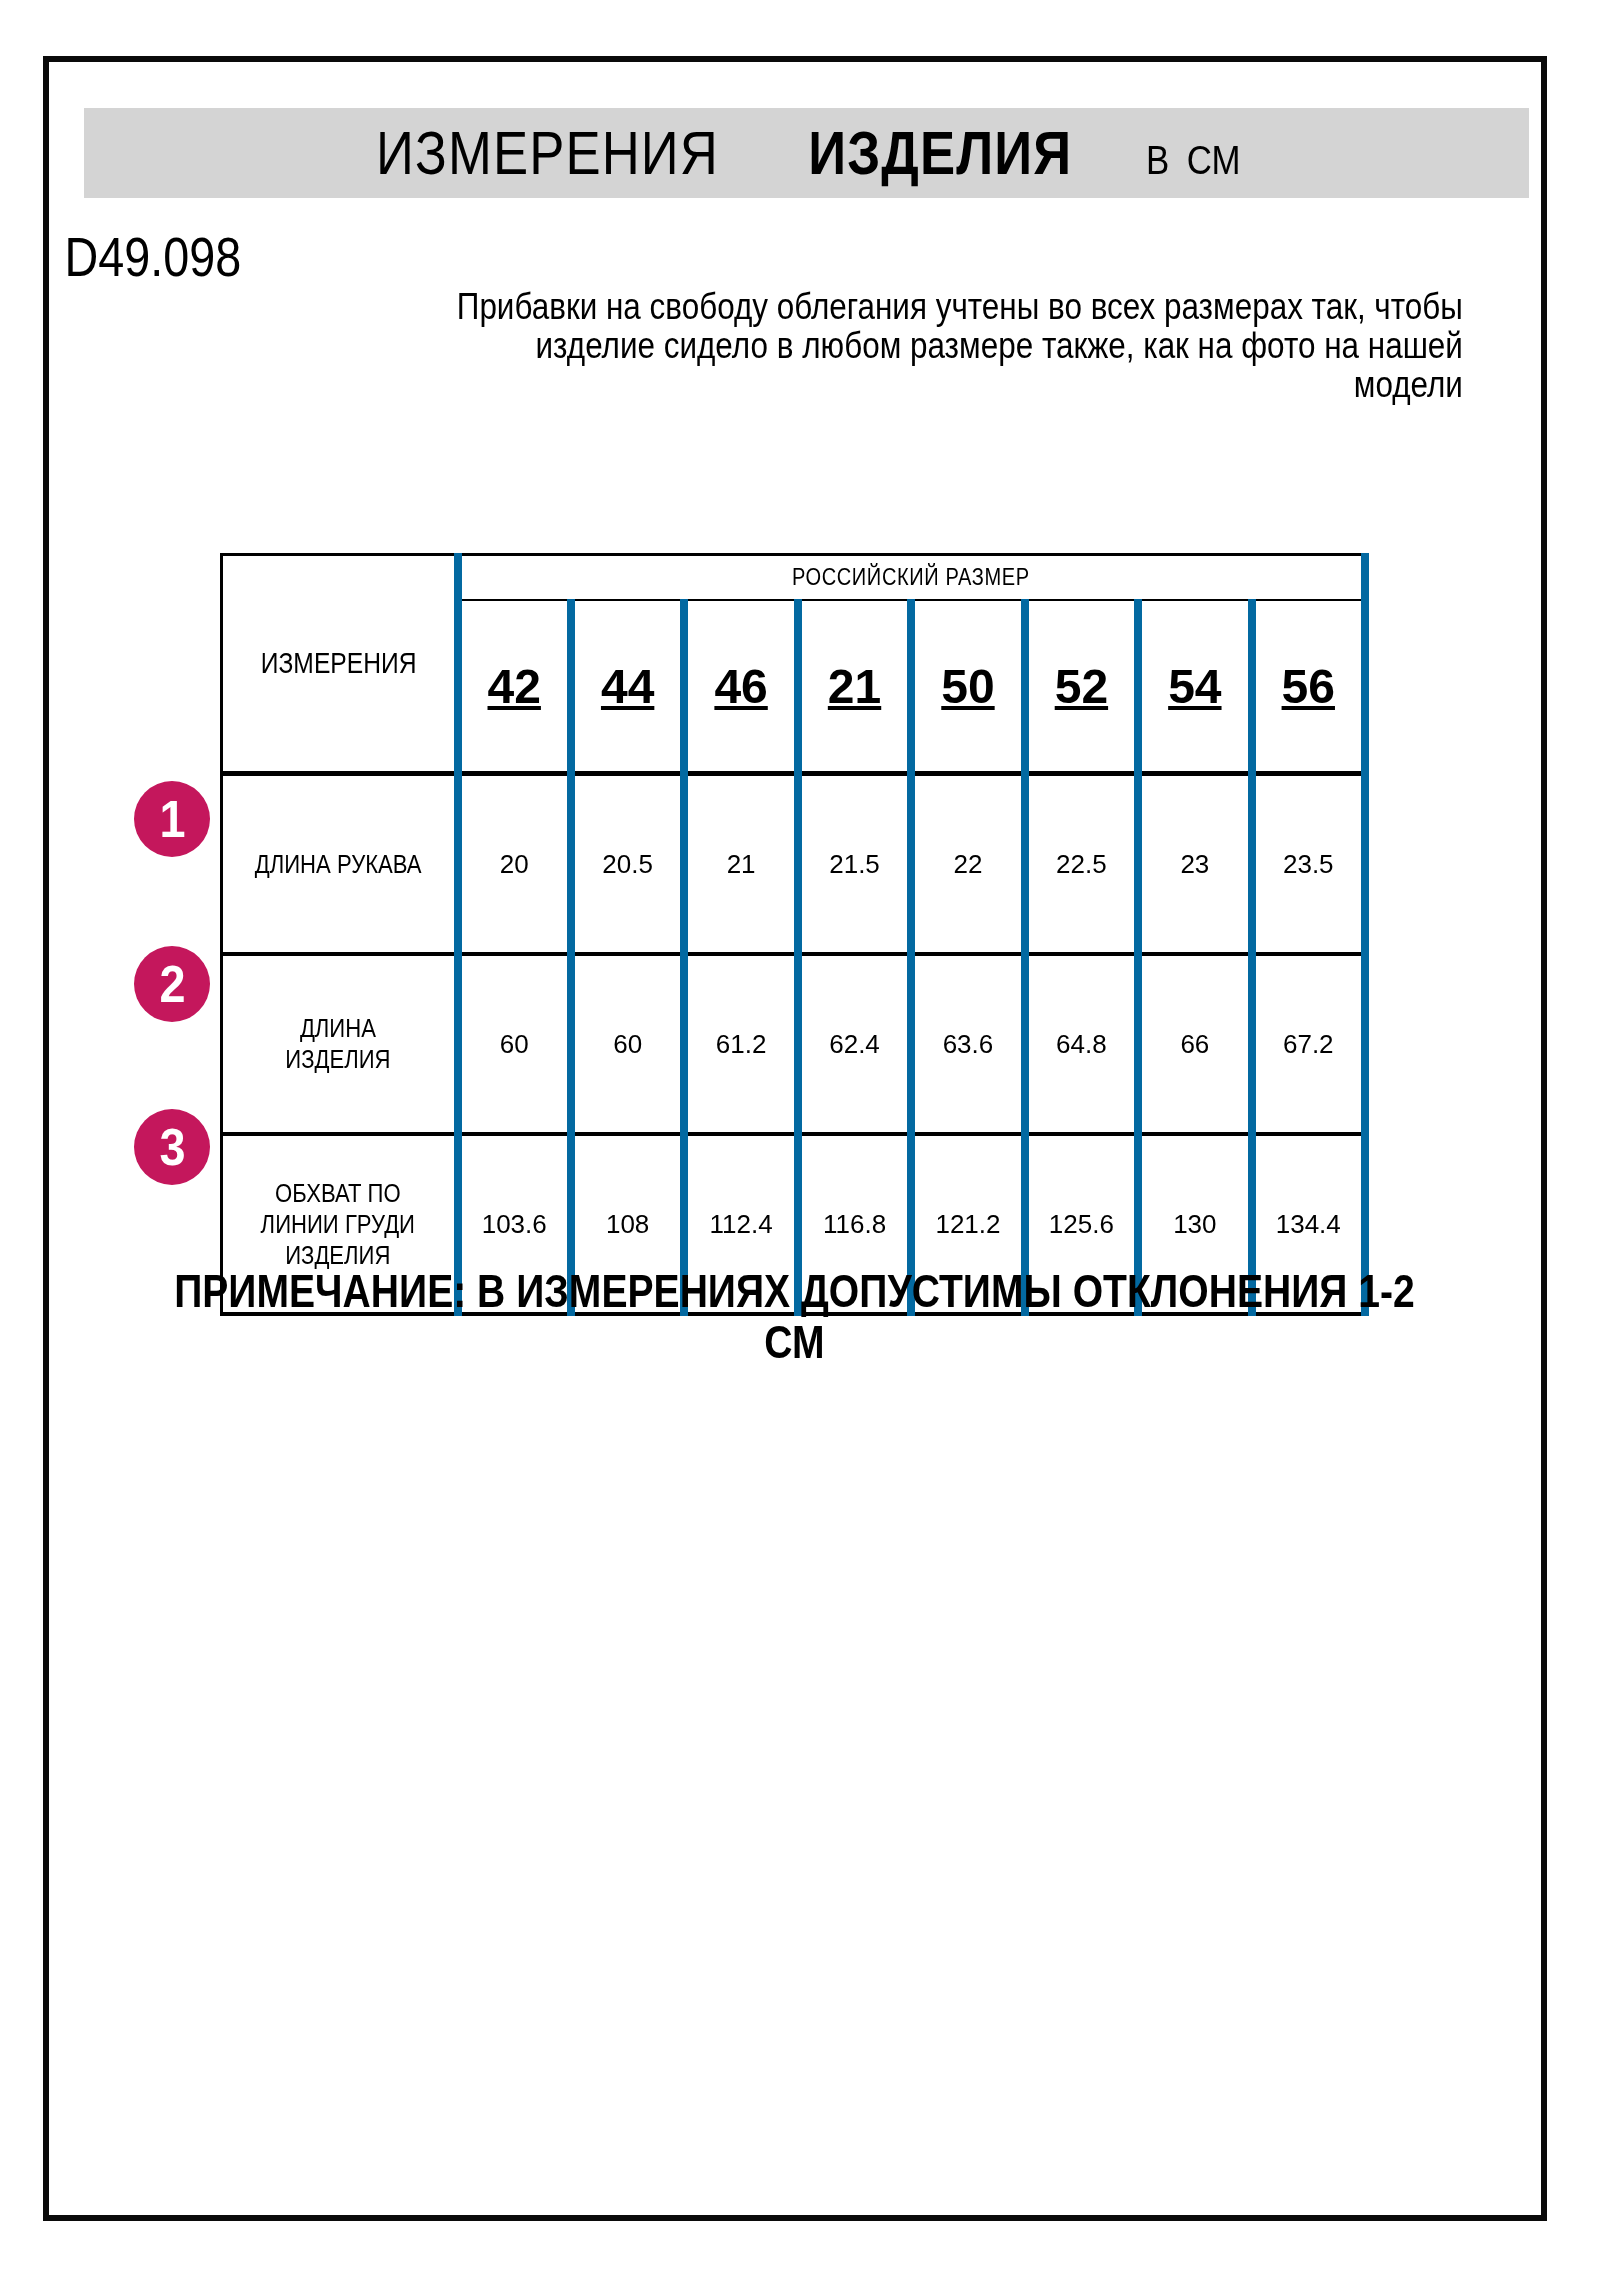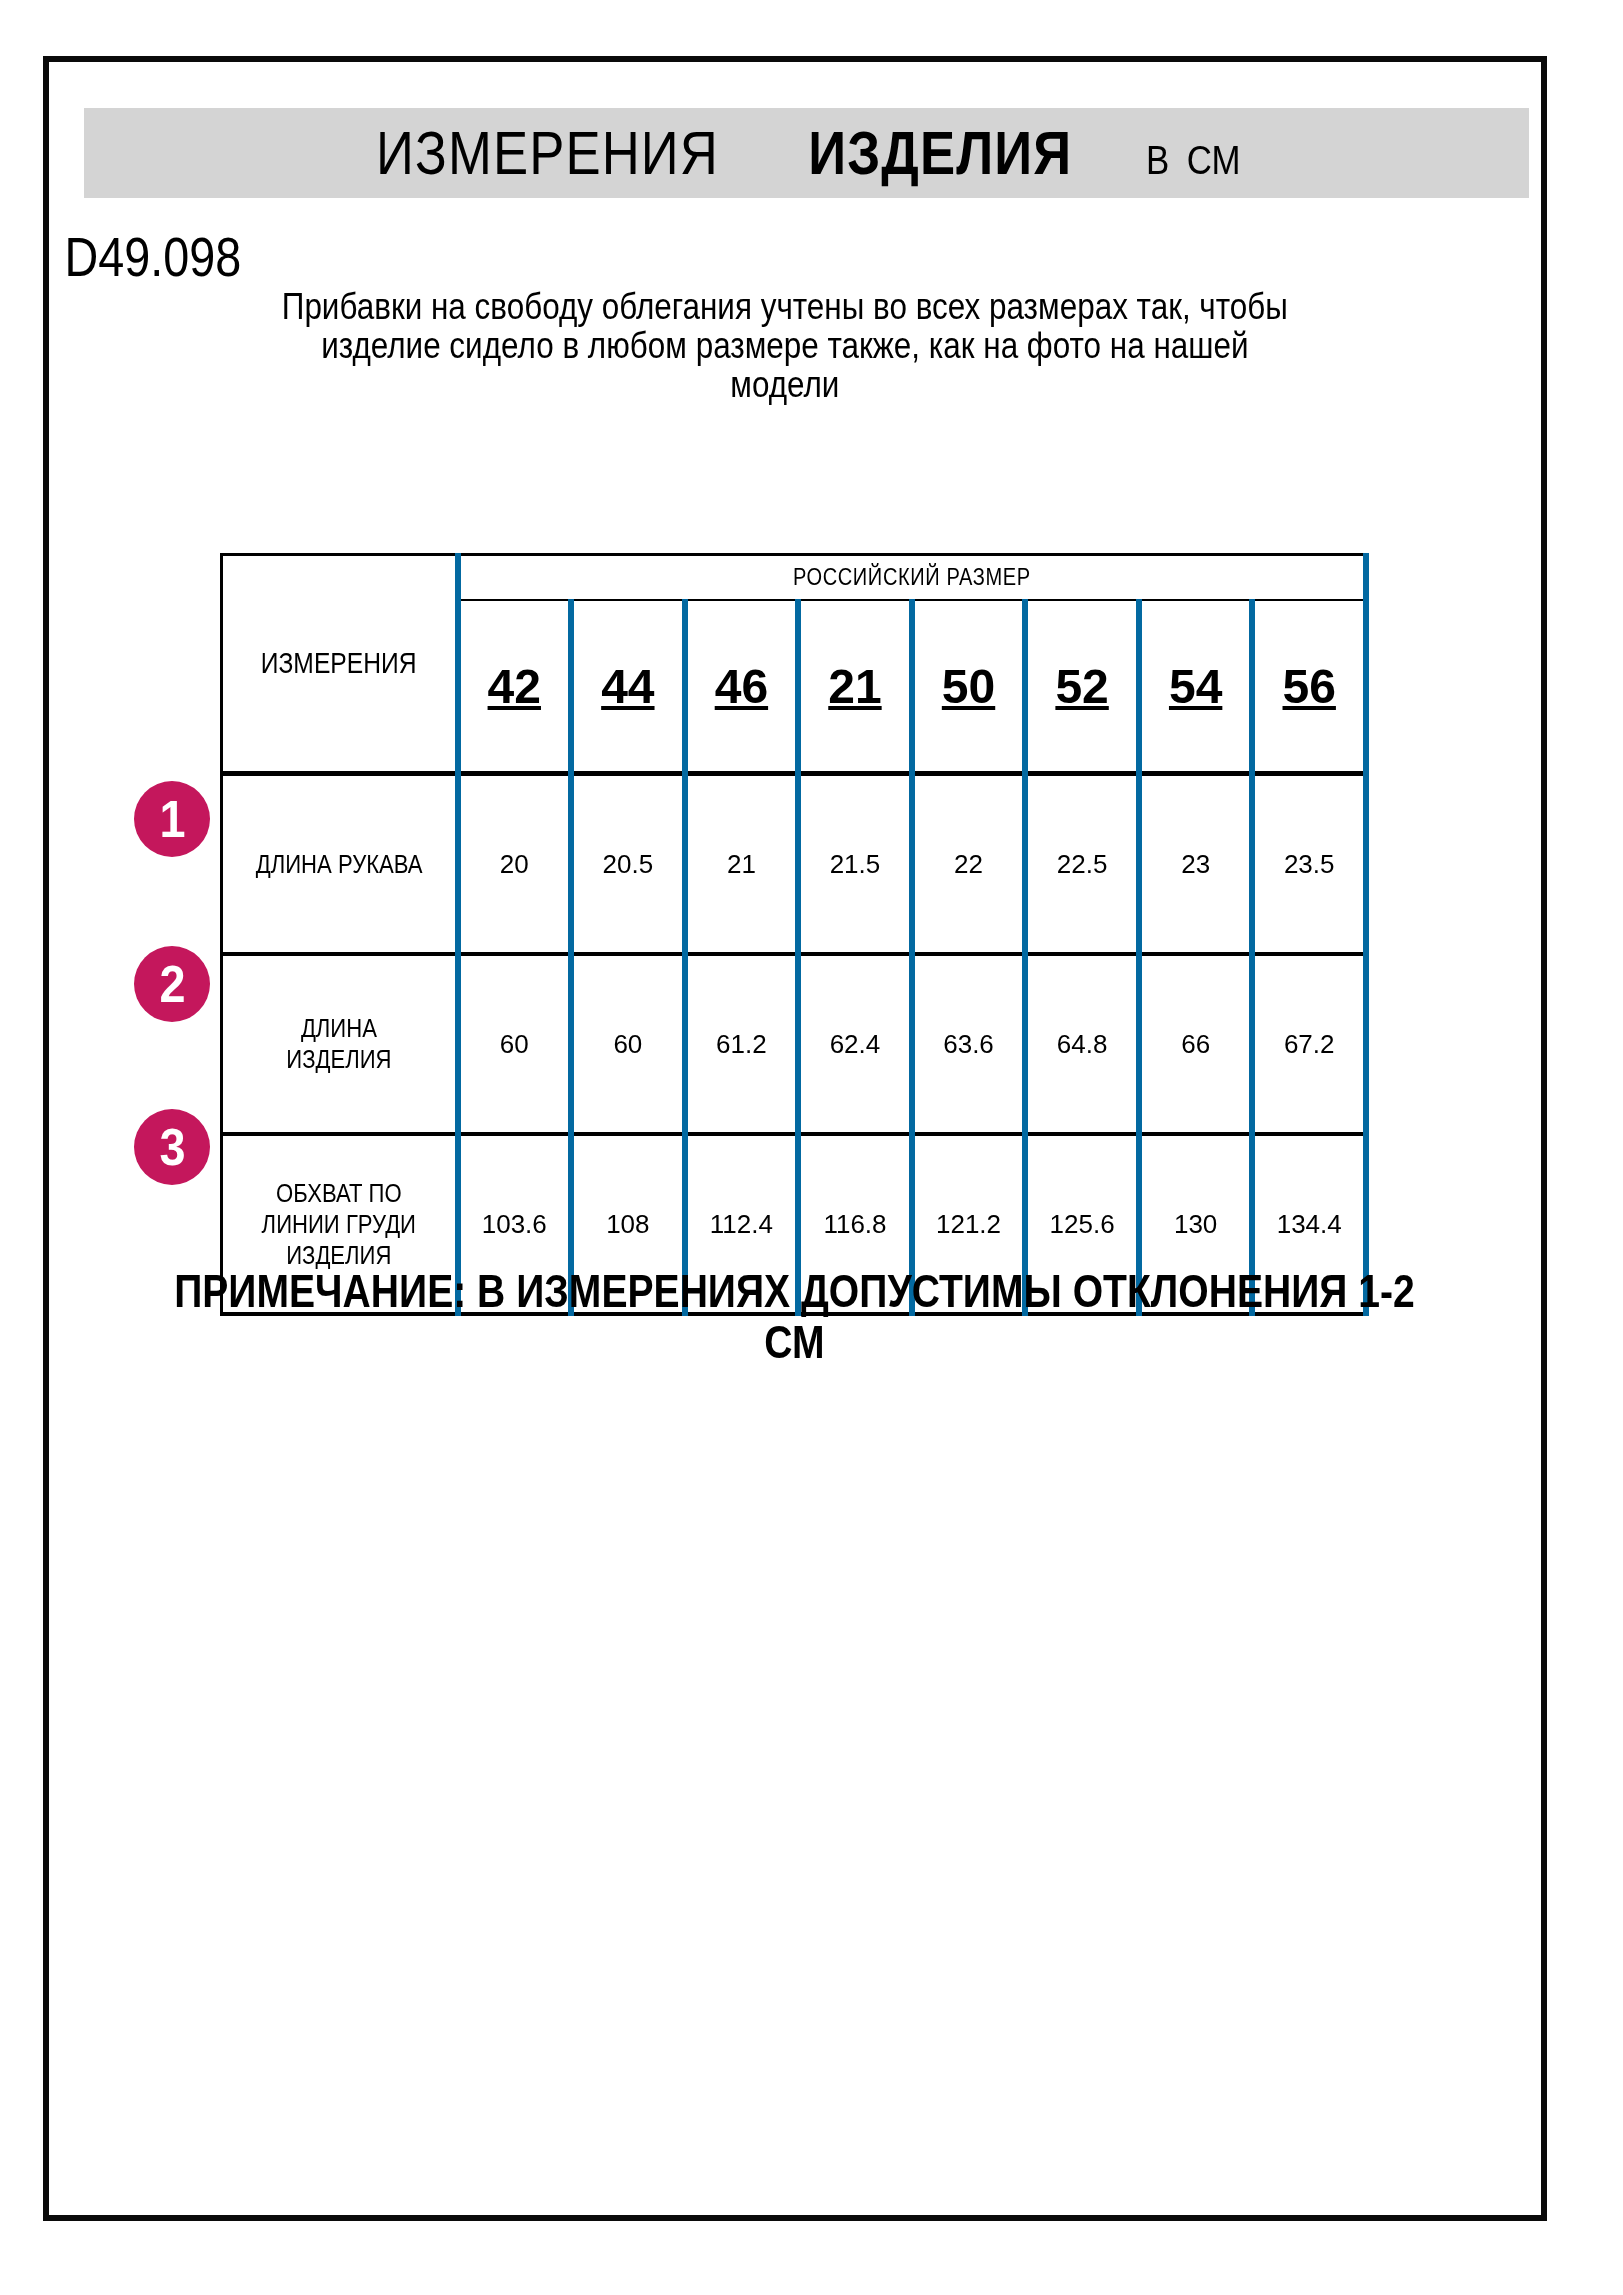--- a/index.html
+++ b/index.html
@@ -20,28 +20,28 @@
     display:flex;align-items:baseline;gap:105px;
     transform:scaleX(0.85);transform-origin:left center;white-space:nowrap;
   }
   .title-row span{line-height:90px;display:inline-block;}
   .t1{font-size:62px;font-weight:400;letter-spacing:1.3px;}
   .t2{font-size:62px;font-weight:700;letter-spacing:1.3px;}
   .t3{font-size:41px;font-weight:400;word-spacing:9.2px;margin-left:-18.3px;}
   .cond{display:inline-block;transform:scaleX(0.85);transform-origin:center;}
   .pre{white-space:pre-line;}
   .code{position:absolute;left:49px;width:1491px;top:230px;text-align:left;font-size:55px;line-height:1;}
-  .desc{position:absolute;left:39px;width:1491px;top:287px;text-align:center;font-size:37px;line-height:39px;}
+  .desc{position:absolute;left:61px;width:1491px;top:287px;text-align:right;font-size:37px;line-height:39px;}
   .size-table{
     position:absolute;left:220px;top:553px;width:1149px;
     border-collapse:collapse;table-layout:fixed;
     border:3.3px solid #000;
   }
   .size-table td{
-    border-left:2px solid #000;border-right:6px solid #0369a1;
+    border-left:2px solid #000;border-right:8px solid #0369a1;
     text-align:center;vertical-align:middle;padding:8px;
   }
   .c-label{width:236px;}
   .band-row td{height:17px;}
   .group-cell{border-bottom:2.6px solid #000;}
   .corner-cell{border-bottom:5.9px solid #000;}
   .sizes-row td{height:154px;border-bottom:5.9px solid #000;}
   .data-row td{height:160px;border-bottom:4.6px solid #000;}
   .corner-label{font-size:29px;}
   .group-label{font-size:23.6px;letter-spacing:0.7px;}

